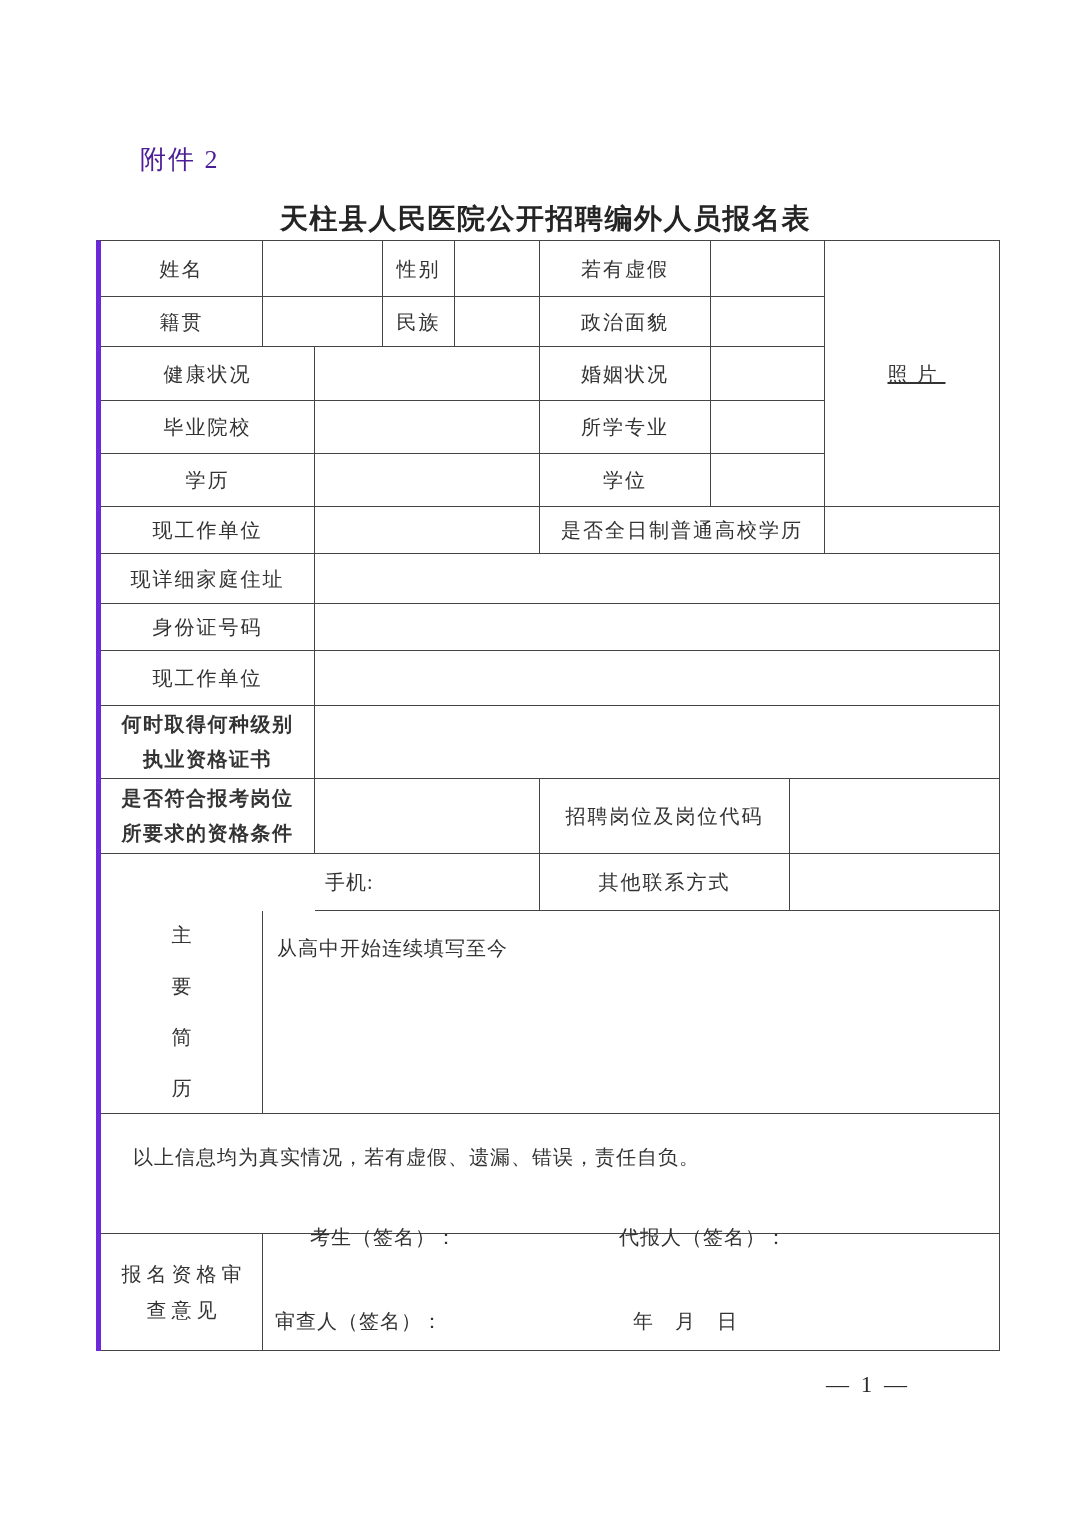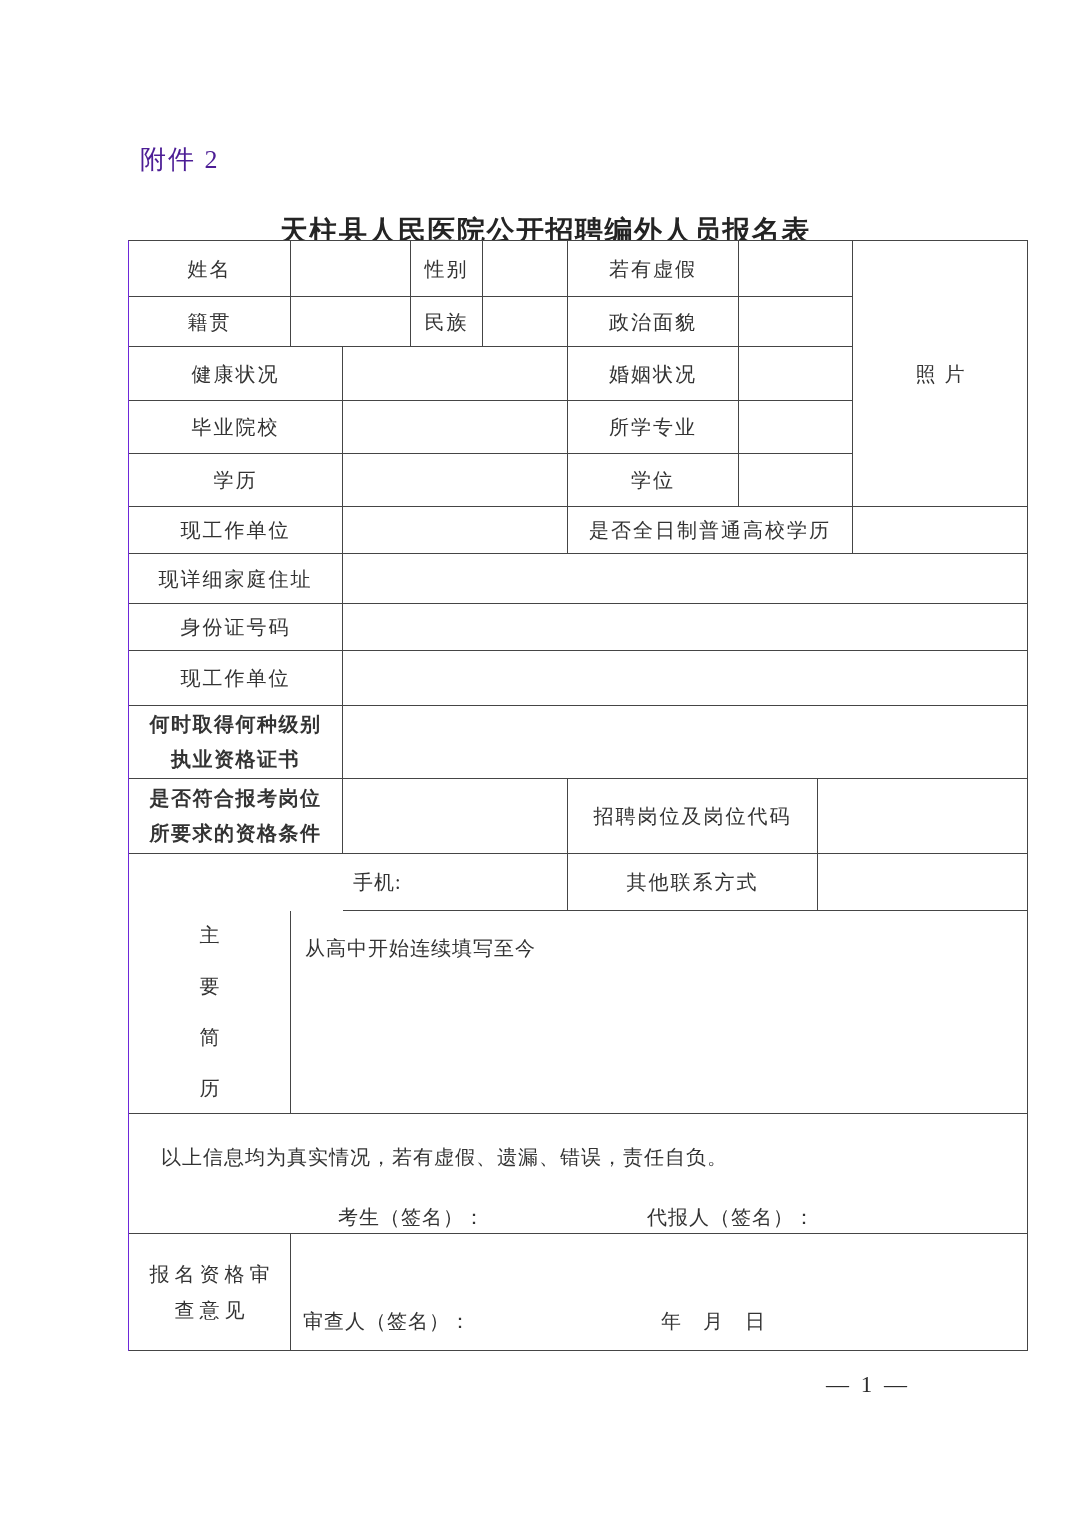--- a/index.html
+++ b/index.html
@@ -5,49 +5,48 @@
   html,body{margin:0;padding:0;}
   body{
     width:1080px;height:1527px;position:relative;background:#ffffff;
     font-family:"Liberation Serif","DejaVu Serif",serif;color:#333333;
     overflow:hidden;
   }
   .attachment{
     position:absolute;left:140px;top:142px;font-size:26px;color:#4c1d95;letter-spacing:2px;
   }
   .doc-title{
-    position:absolute;left:96px;top:212px;width:899px;margin:0;
+    position:absolute;left:96px;top:200px;width:899px;margin:0;
     text-align:center;font-size:28px;font-weight:bold;color:#242424;letter-spacing:1.5px;
   }
   .form-grid{
     position:absolute;left:96px;top:240px;width:899px;
     display:grid;
     grid-template-columns:162px 52px 68px 72px 85px 171px 79px 35px 175px;
     grid-template-rows:56px 50px 54px 53px 53px 47px 50px 47px 55px 73px 75px 57px 203px 120px 117px;
-    border-top:1px solid #454545;border-left:1px solid #6d28d9;
+    border-top:1px solid #454545;border-left:5px solid #6d28d9;
     background:#ffffff;
-    margin-left:32px;
   }
   .cell{
     border-right:1px solid #454545;border-bottom:1px solid #454545;
     display:flex;align-items:center;justify-content:center;
     font-size:20px;letter-spacing:2px;text-align:center;white-space:pre-line;
     line-height:30px;color:#333333;box-sizing:border-box;
   }
   .cell.two-line{line-height:35px;letter-spacing:1.5px;font-weight:bold;}
   .cell.left{justify-content:flex-start;padding-left:10px;letter-spacing:1px;text-align:left;}
-  .cell.photo-cell{letter-spacing:9px;padding-left:9px;}
+  .cell.photo-cell{letter-spacing:9px;padding-left:9px;text-decoration:underline;}
   .cell.resume-label{line-height:51px;letter-spacing:0;}
   .cell.resume-cell{
     align-items:flex-start;justify-content:flex-start;
     padding:22px 0 0 14px;letter-spacing:1px;text-align:left;
   }
   .cell.declaration-cell{
     flex-direction:column;align-items:flex-start;justify-content:flex-start;
-    padding:28px 0 0 32px;text-align:left;letter-spacing:1px;
+    padding:28px 0 0 32px;text-align:left;letter-spacing:1px;gap:20px;
   }
   .sig-row{display:flex;margin-top:30px;padding-left:177px;}
   .sig-agent{margin-left:162px;}
   .cell.review-label{line-height:36px;letter-spacing:5px;padding-left:5px;}
   .cell.review-cell{
     align-items:flex-end;justify-content:flex-start;
     padding:0 0 14px 12px;text-align:left;letter-spacing:1px;
   }
   .review-date{margin-left:190px;}
   .page-number{

